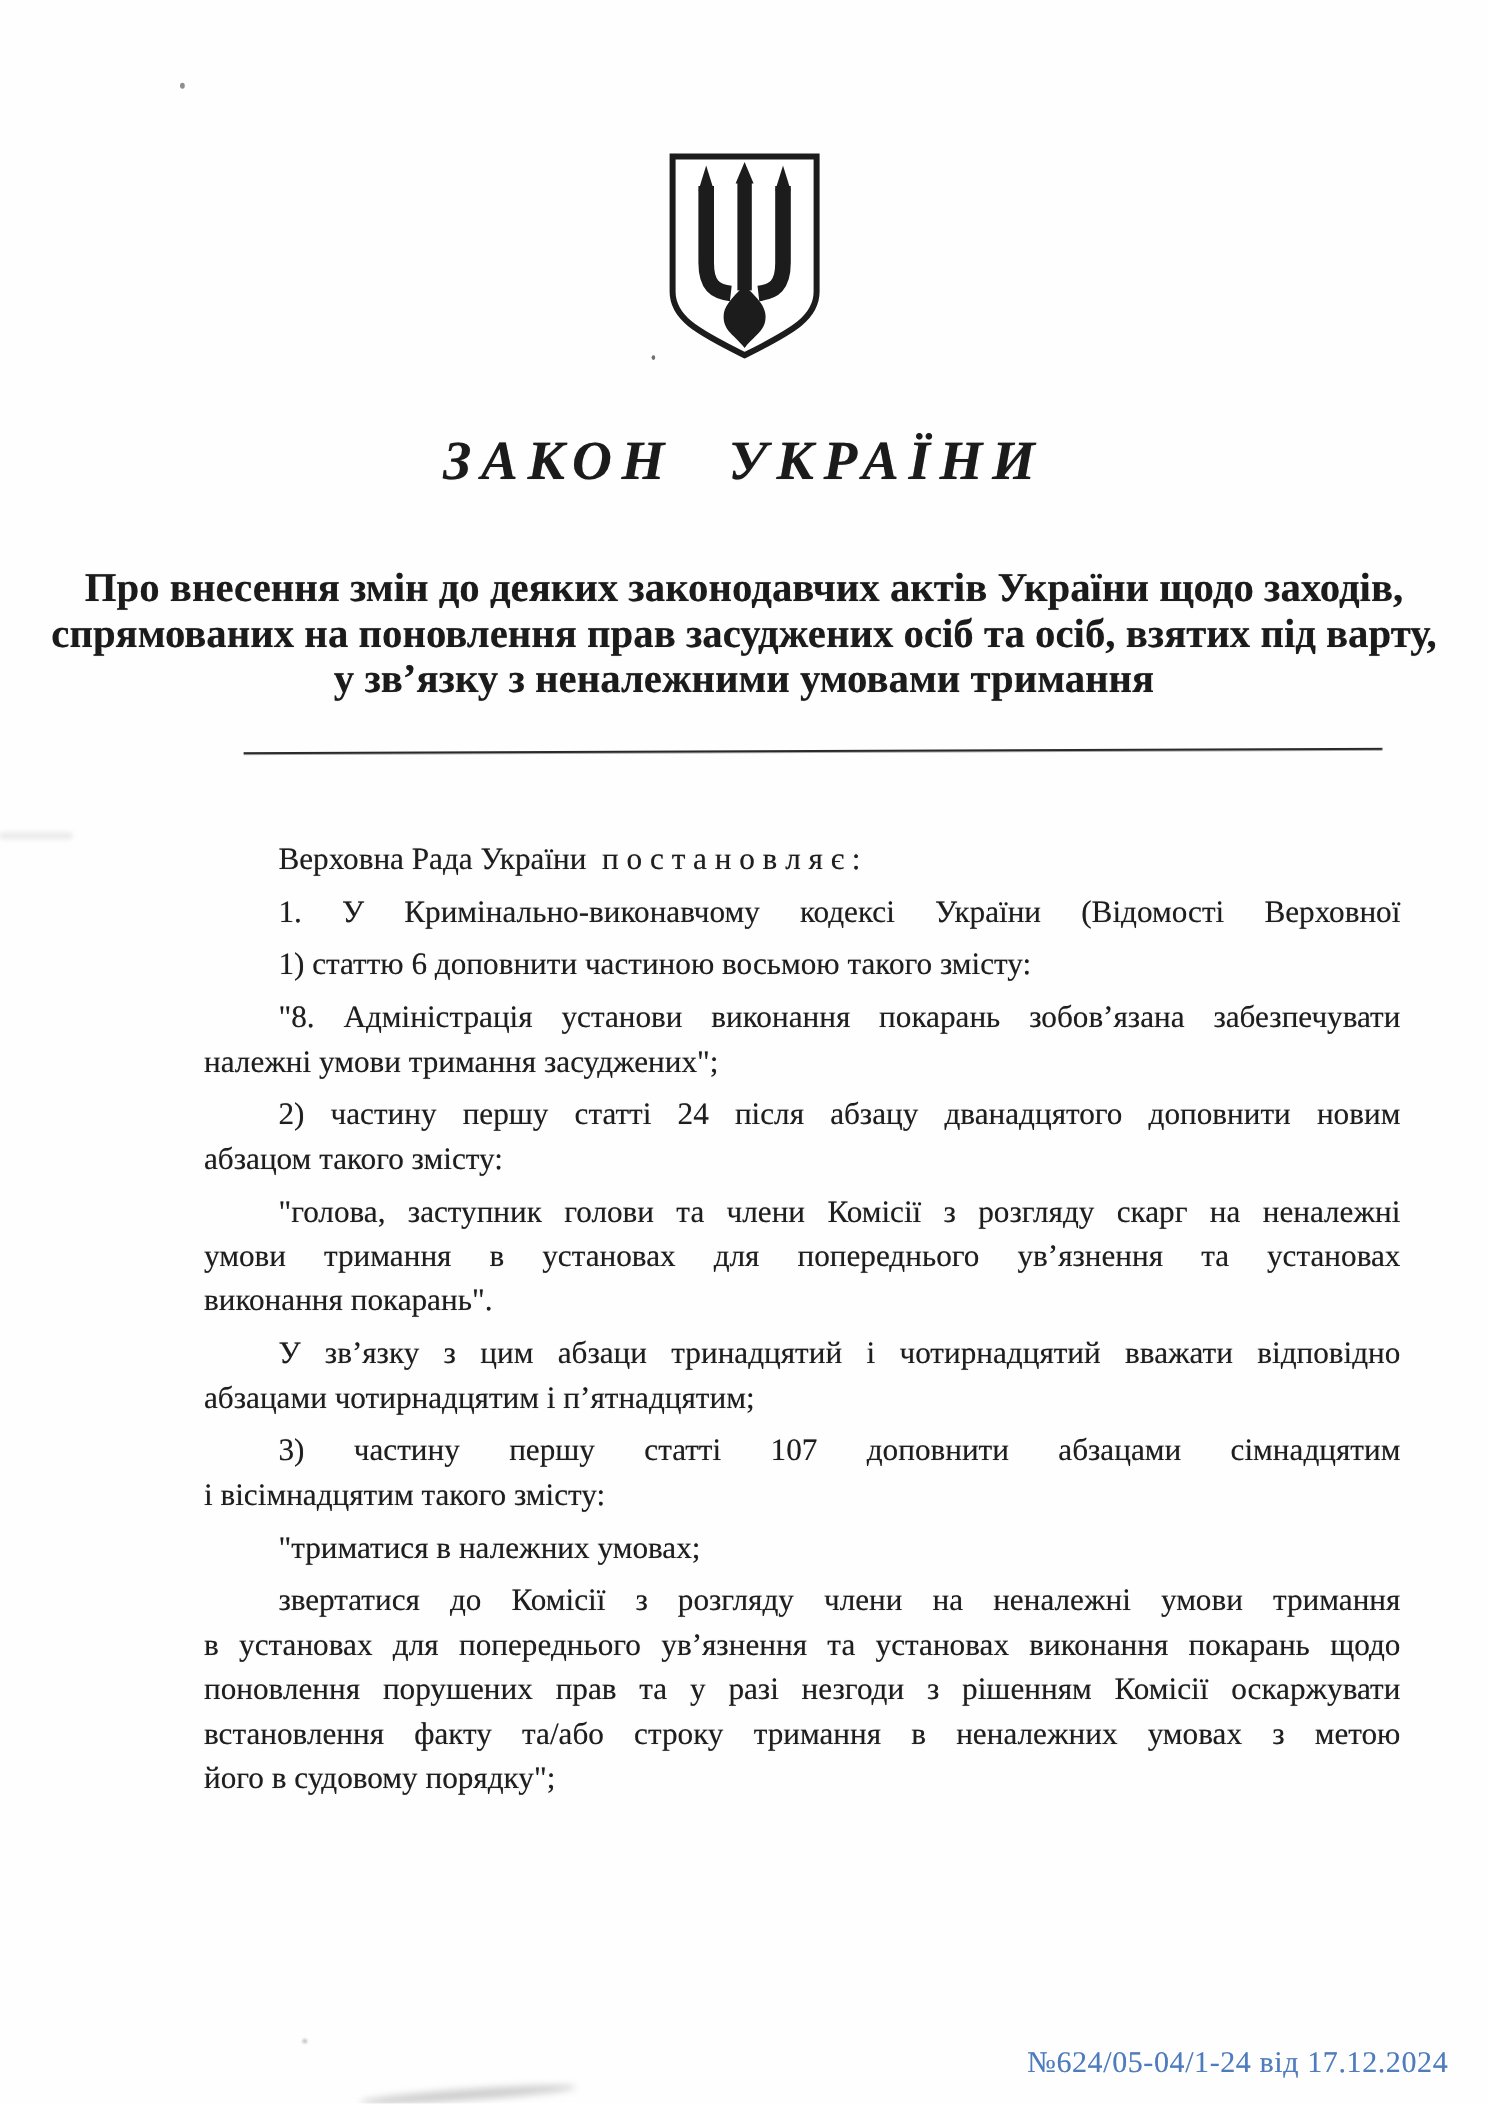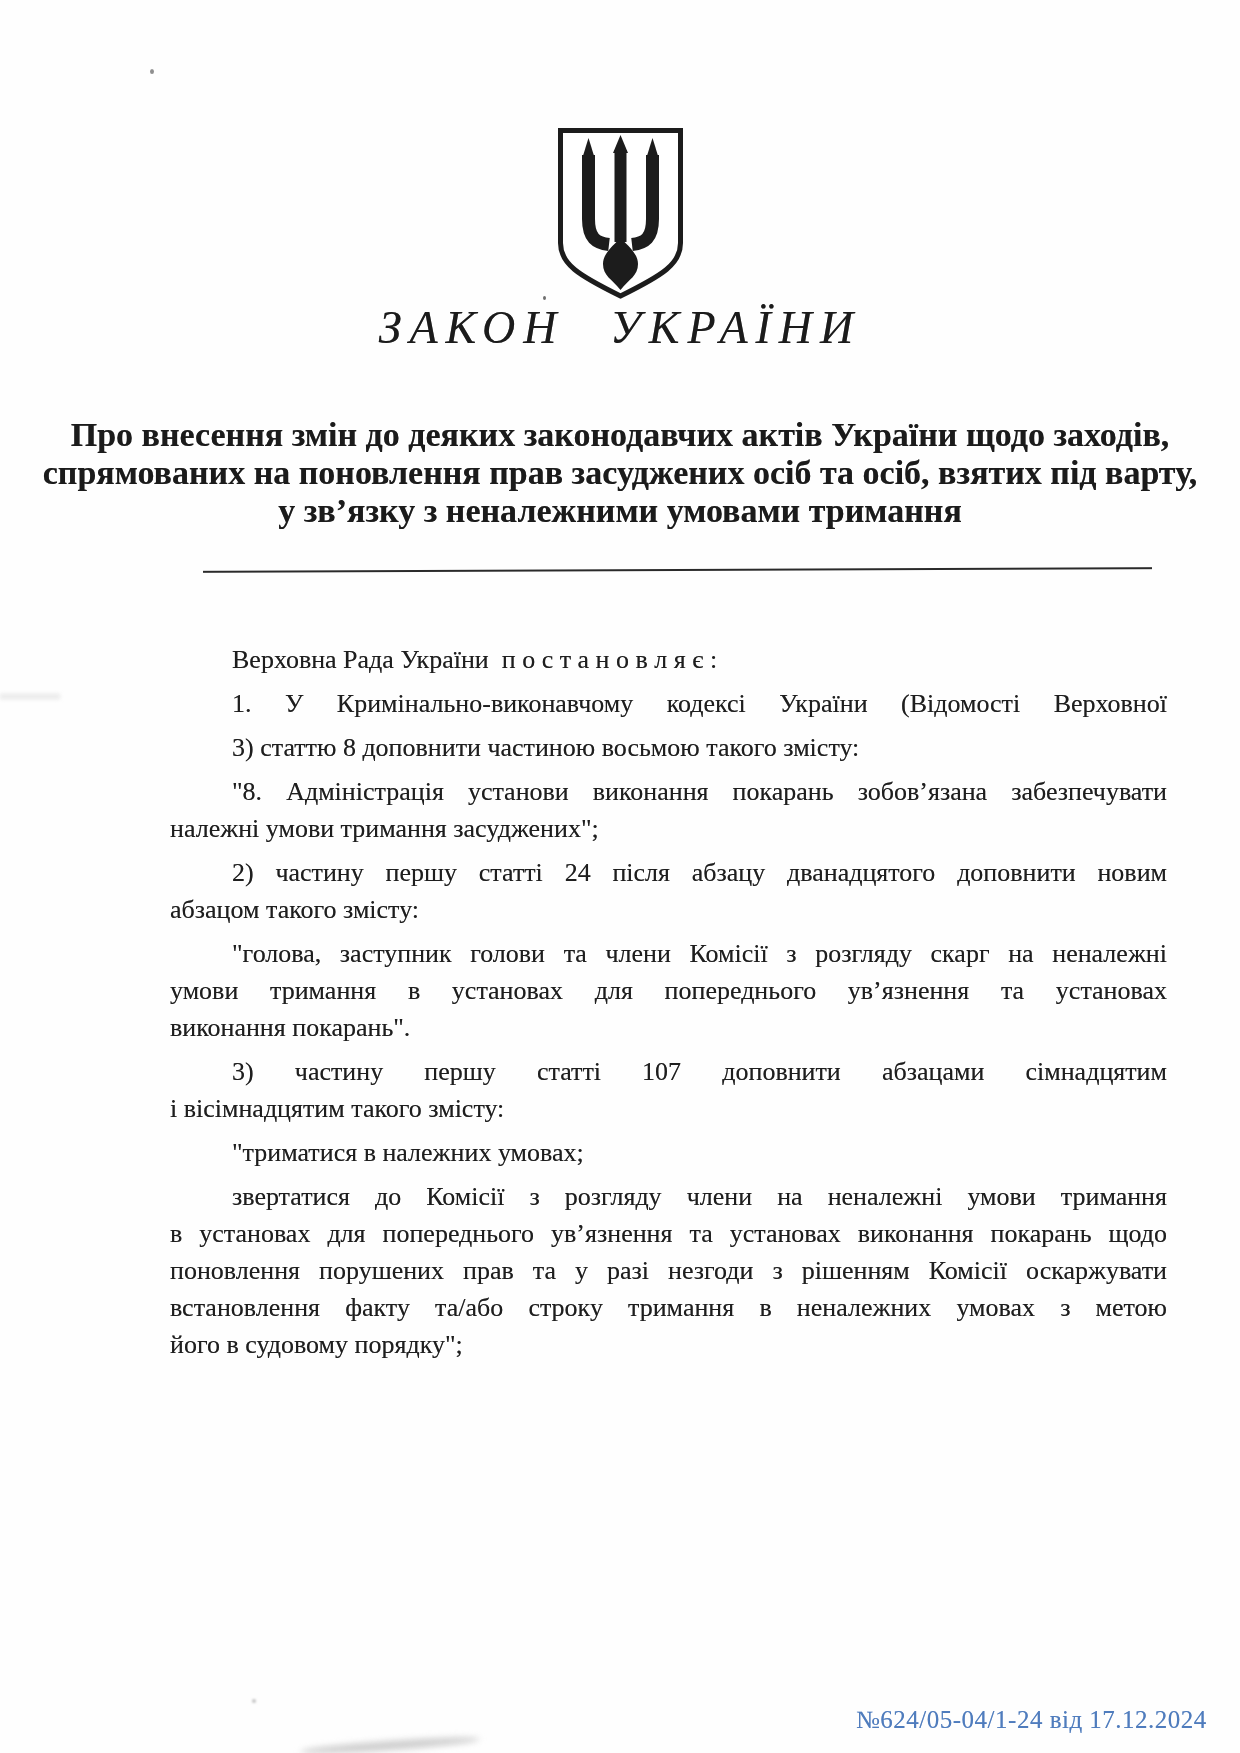--- a/index.html
+++ b/index.html
@@ -11,23 +11,24 @@
     position:relative;
     overflow:hidden;
   }
   .page{position:absolute;inset:0;background:#fefefe;}
   .soft{ text-shadow:0 0 0.6px rgba(25,25,25,0.55); }
 
   .emblem{width:129px;margin:126px auto 0;display:block;}
   .emblem svg{display:block;}
 
   .title{
+    margin-top:56px;
     text-align:center;
     font-size:46px;
-    font-weight:normal;
+    font-weight:bold;
     font-style:italic;
     letter-spacing:8px;
     word-spacing:26px;
     color:#1b1b1b;
   }
 
   .subtitle{
     margin-top:62px;
     text-align:center;
     font-weight:bold;
@@ -105,34 +106,38 @@
   <div class="rule"></div>
 
   <div class="docbody soft" id="docbody">
       <div class="para">
         <div class="line ind">Верховна Рада України&nbsp;&nbsp;п&nbsp;о&nbsp;с&nbsp;т&nbsp;а&nbsp;н&nbsp;о&nbsp;в&nbsp;л&nbsp;я&nbsp;є&nbsp;:</div>
       </div>
       <div class="para">
         <div class="line just ind">1. У Кримінально-виконавчому кодексі України (Відомості Верховної</div>
       </div>
       <div class="para">
-        <div class="line ind">3) статтю 8 доповнити частиною восьмою такого змісту:</div>
+        <div class="line ind">1) статтю 6 доповнити частиною восьмою такого змісту:</div>
       </div>
       <div class="para">
         <div class="line just ind">"8. Адміністрація установи виконання покарань зобов’язана забезпечувати</div>
         <div class="line">належні умови тримання засуджених";</div>
       </div>
       <div class="para">
         <div class="line just ind">2) частину першу статті 24 після абзацу дванадцятого доповнити новим</div>
         <div class="line">абзацом такого змісту:</div>
       </div>
       <div class="para">
         <div class="line just ind">"голова, заступник голови та члени Комісії з розгляду скарг на неналежні</div>
         <div class="line just">умови тримання в установах для попереднього ув’язнення та установах</div>
         <div class="line">виконання покарань".</div>
+      </div>
+      <div class="para">
+        <div class="line just ind">У зв’язку з цим абзаци тринадцятий і чотирнадцятий вважати відповідно</div>
+        <div class="line">абзацами чотирнадцятим і п’ятнадцятим;</div>
       </div>
       <div class="para">
         <div class="line just ind">3) частину першу статті 107 доповнити абзацами сімнадцятим</div>
         <div class="line">і вісімнадцятим такого змісту:</div>
       </div>
       <div class="para">
         <div class="line ind">"триматися в належних умовах;</div>
       </div>
       <div class="para">
         <div class="line just ind">звертатися до Комісії з розгляду члени на неналежні умови тримання</div>

